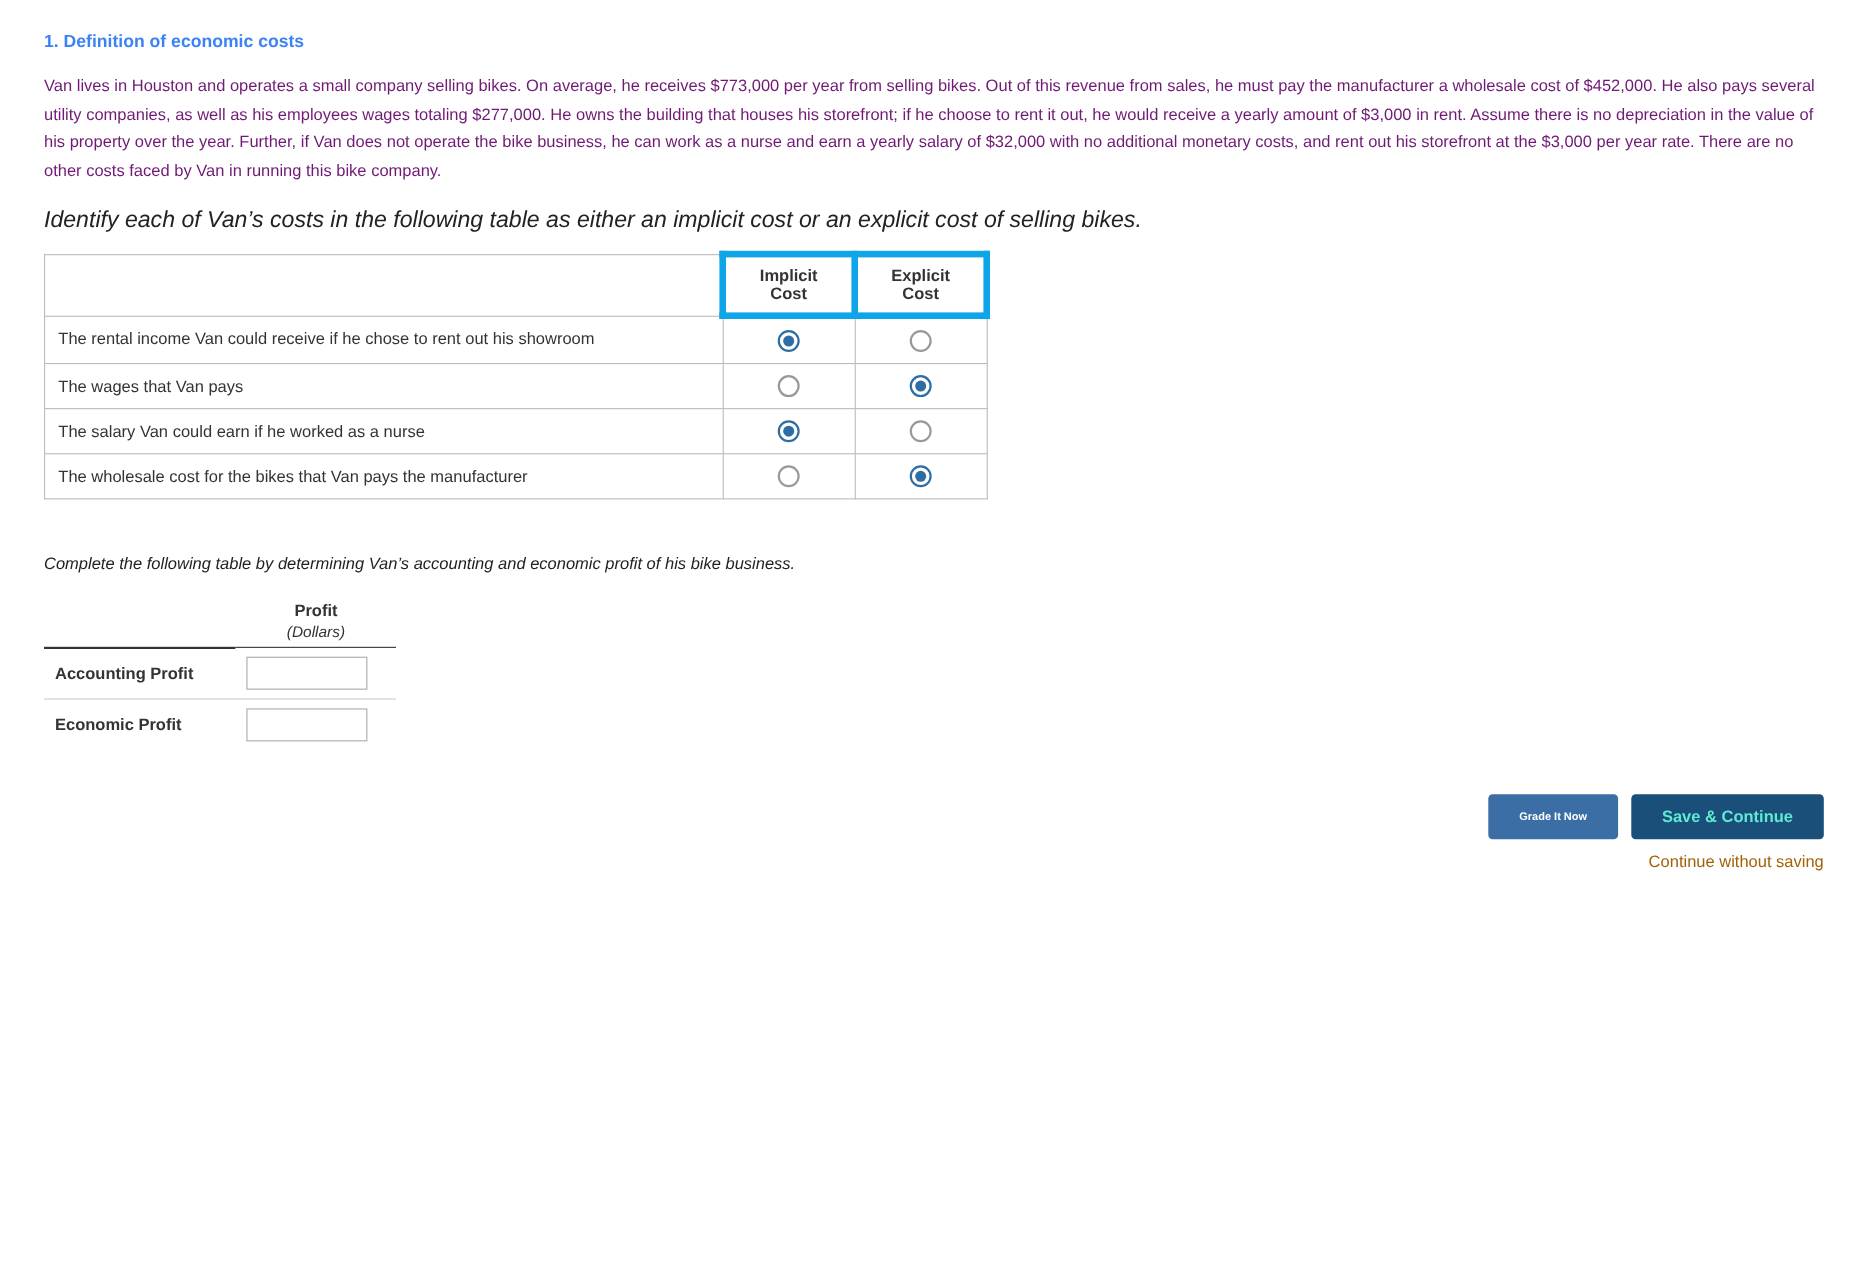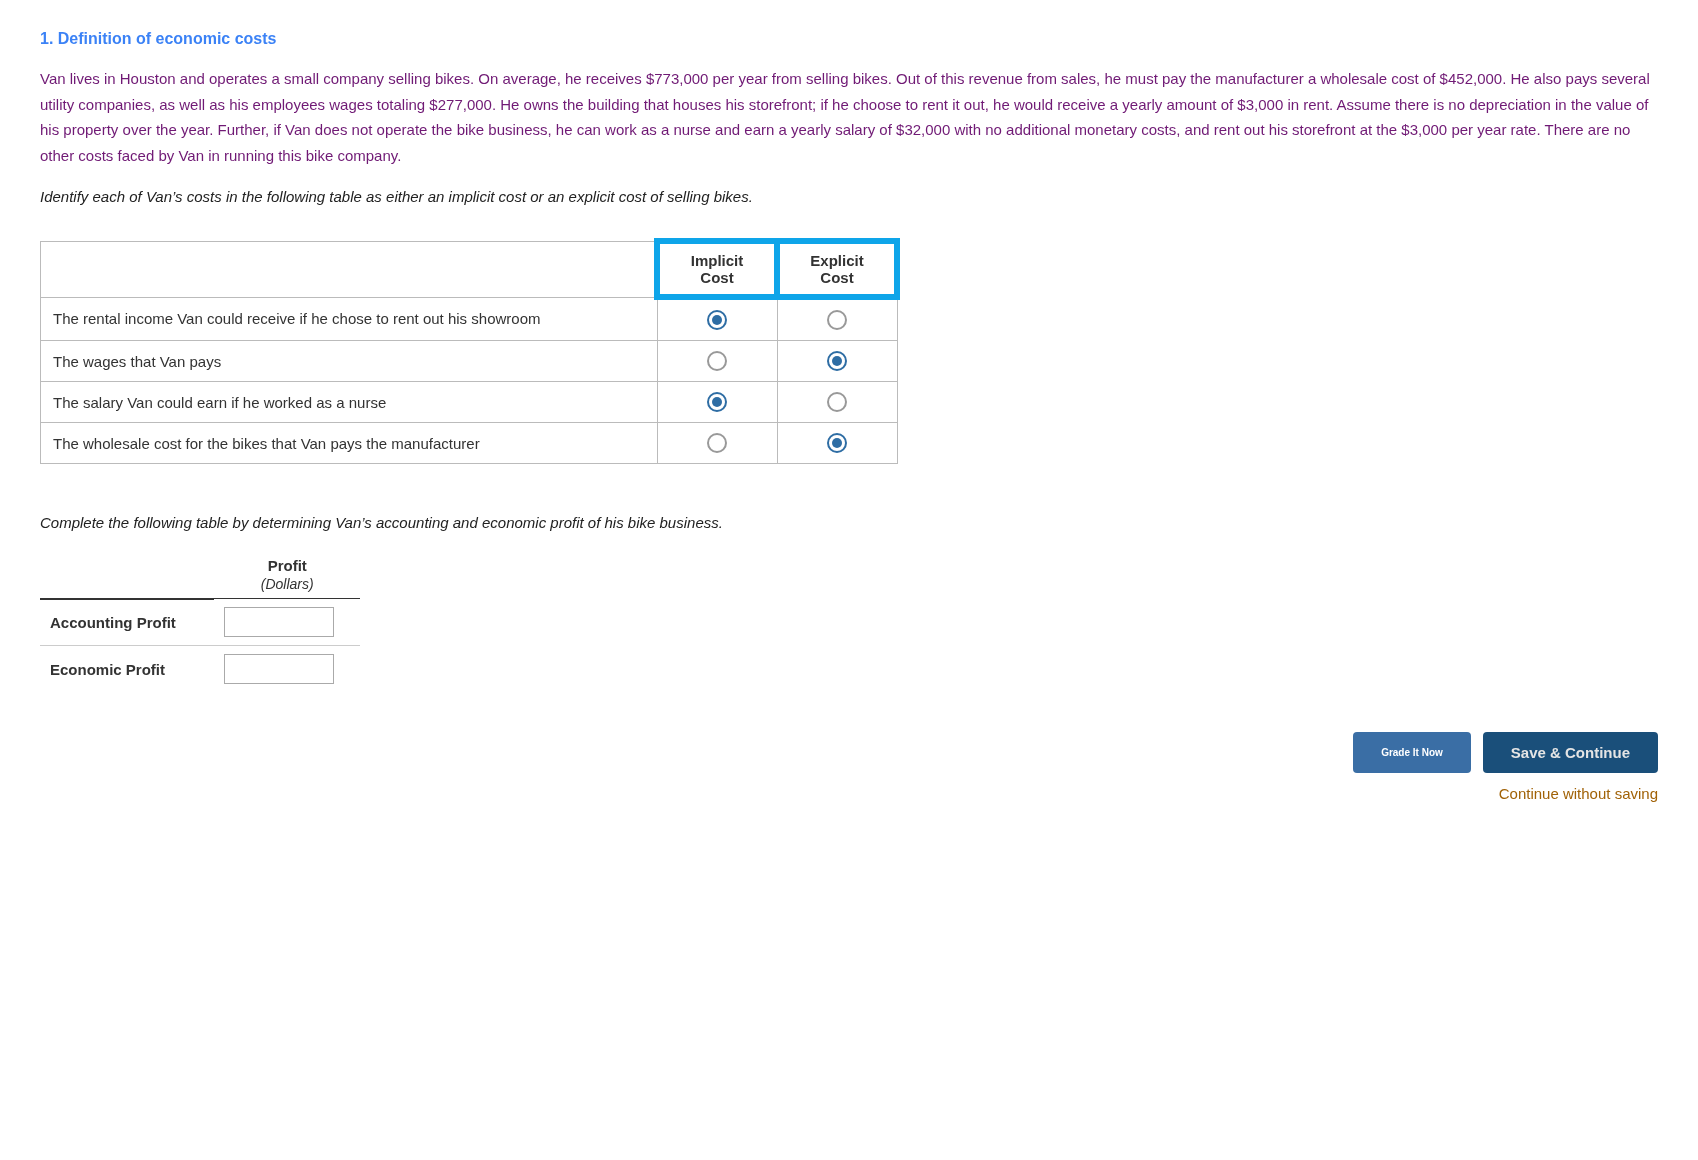--- a/index.html
+++ b/index.html
@@ -26,22 +26,22 @@
 
     .problem-text {
       line-height: 1.7;
       margin-bottom: 20px;
       font-size: 15px;
       color: #701a75;
     }
 
     .instruction-text {
       font-style: italic;
-      margin-bottom: 33px;
-      font-size: 15px;
+      margin-bottom: 16px;
+      font-size: 21px;
       color: #222;
     }
 
     
     .cost-table {
       border-collapse: collapse;
       width: 860px;
       margin-bottom: 50px;
     }
 
@@ -184,21 +184,21 @@
       border: none;
       padding: 12px 28px;
       font-size: 10px;
       font-weight: bold;
       cursor: pointer;
       border-radius: 4px;
     }
 
     .btn-save {
       background-color: #1a4f7a;
-      color: #e5e5e5;
+      color: #5eead4;
       border: none;
       padding: 12px 28px;
       font-size: 15px;
       font-weight: bold;
       cursor: pointer;
       border-radius: 4px;
     }
 
     .btn-continue {
       background: none;

